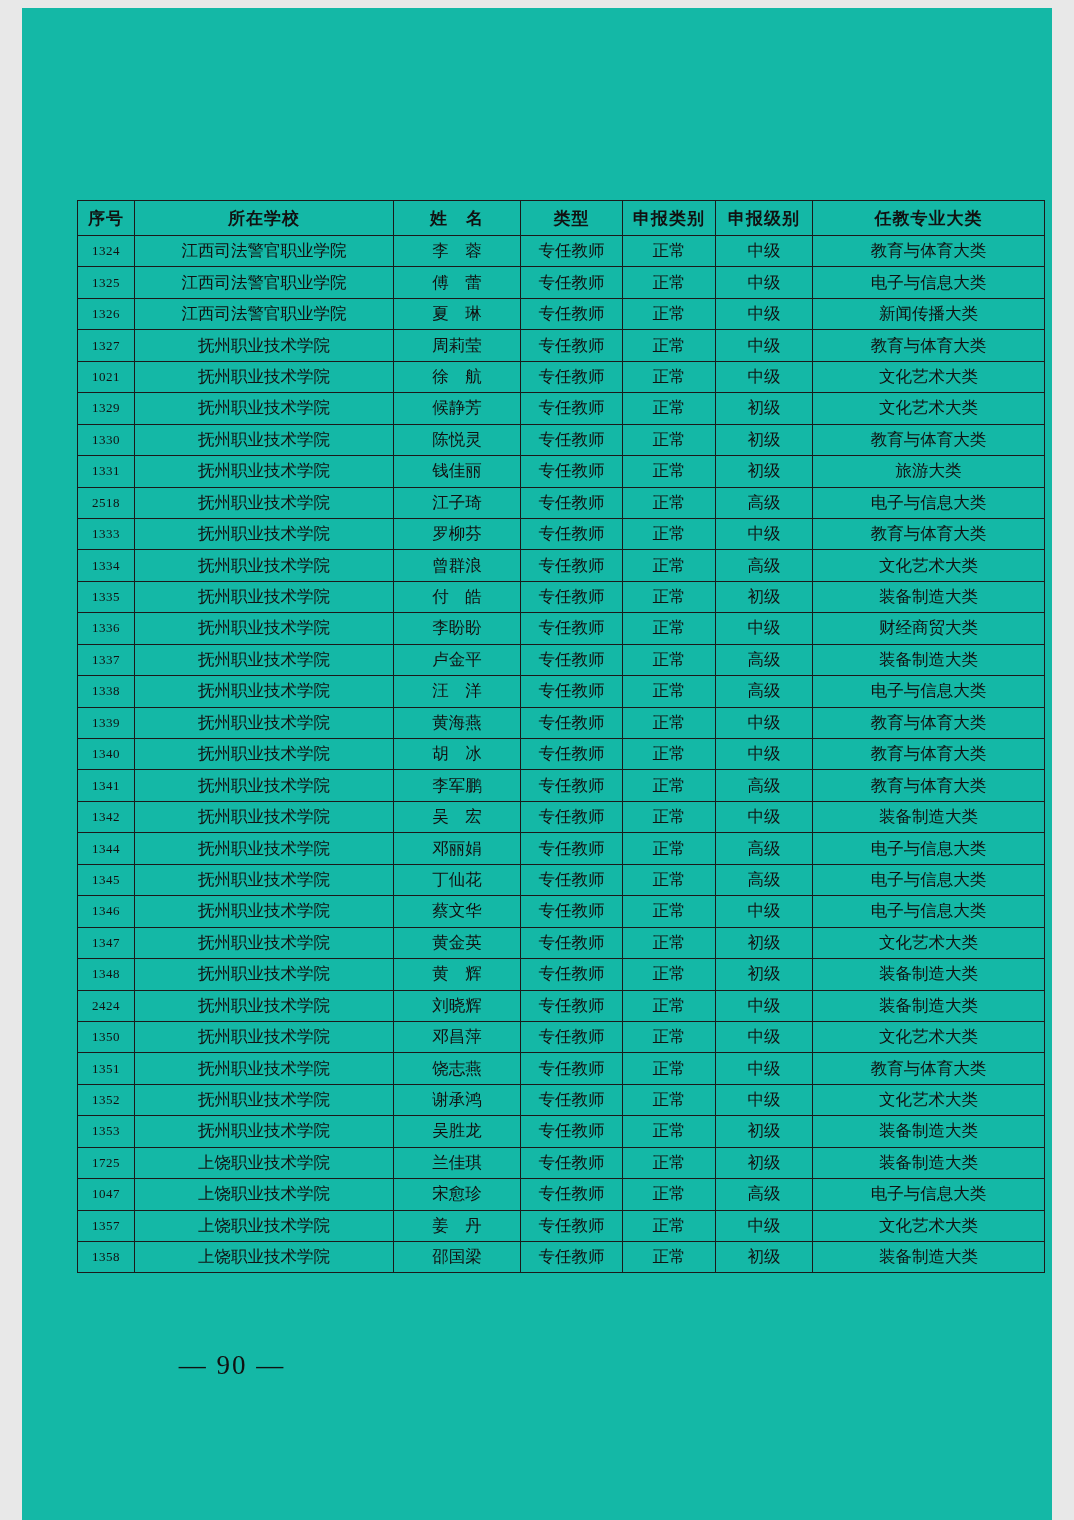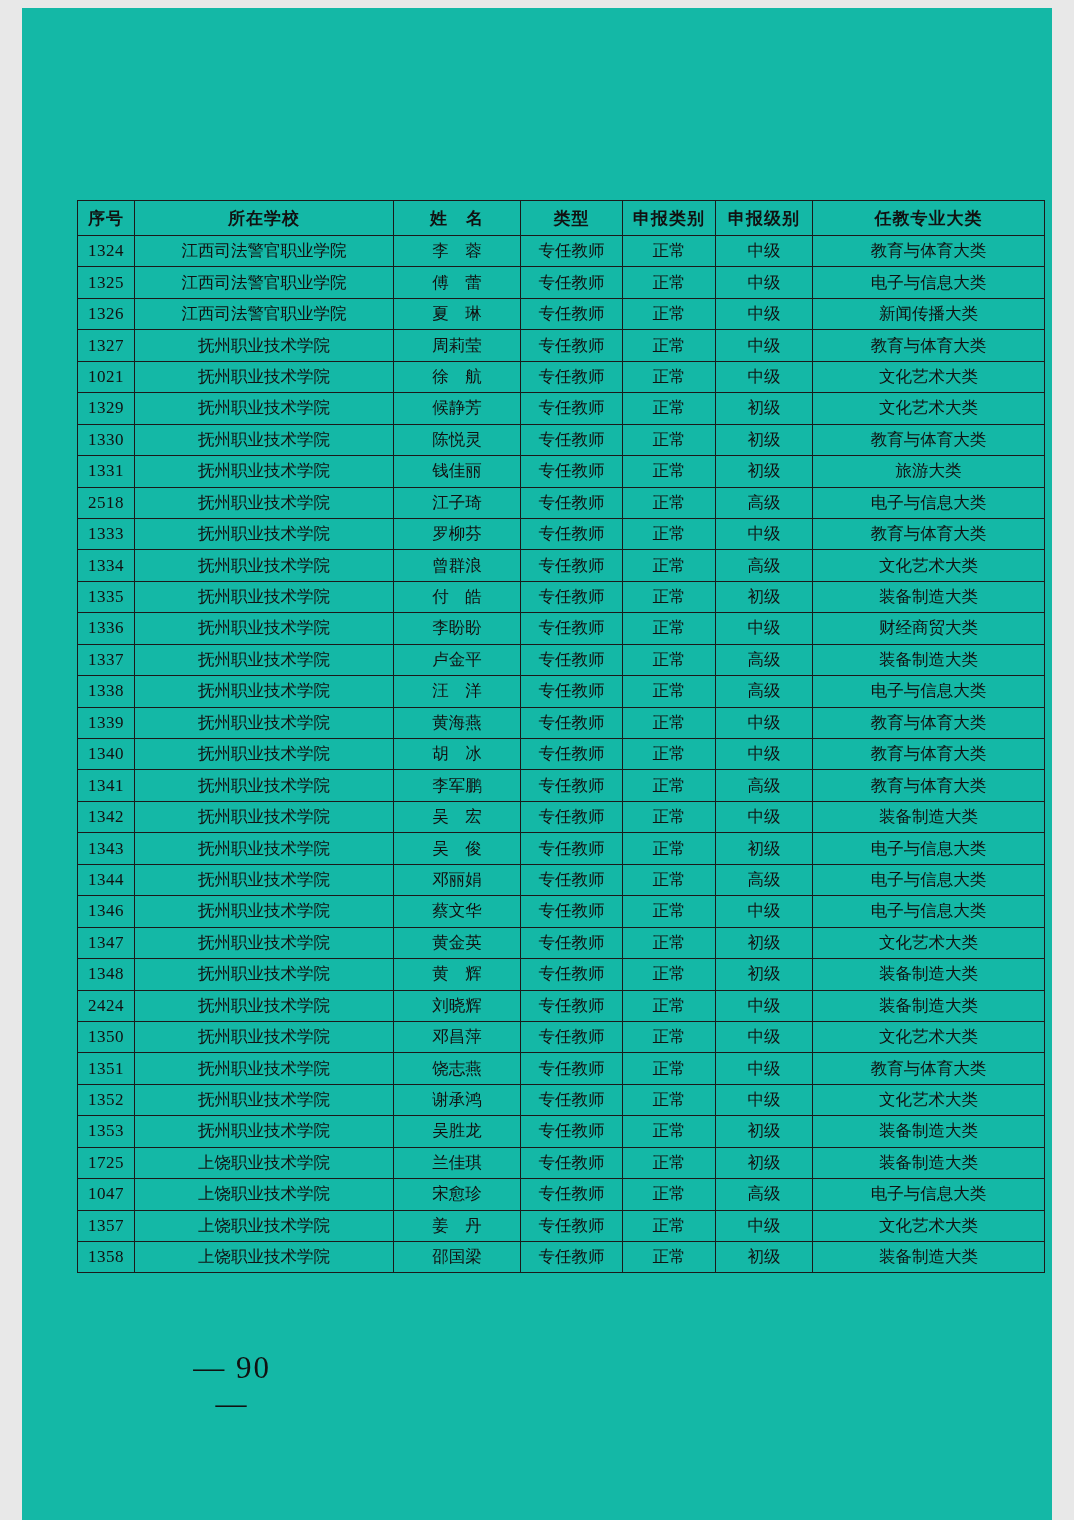--- a/index.html
+++ b/index.html
@@ -43,30 +43,30 @@
     font-size: 17px;
     letter-spacing: 1px;
   }
   table.roster tbody tr {
     height: 31.45px;
   }
   table.roster td {
     font-size: 16.5px;
   }
   table.roster td.col-index {
-    font-size: 17px;
+    font-size: 13px;
     letter-spacing: 0.5px;
   }
   .page-number {
     position: absolute;
     left: 150px;
     top: 1342px;
     width: 120px;
     text-align: center;
-    font-size: 31px;
+    font-size: 27px;
     letter-spacing: 2px;
     color: #111111;
   }
 </style>
 </head>
 <body>
 
 <div class="page">
 
   <table class="roster">
@@ -256,32 +256,32 @@
         <tr>
           <td class="col-index">1342</td>
           <td class="col-school">抚州职业技术学院</td>
           <td class="col-name">吴　宏</td>
           <td class="col-type">专任教师</td>
           <td class="col-category">正常</td>
           <td class="col-level">中级</td>
           <td class="col-major">装备制造大类</td>
         </tr>
         <tr>
-          <td class="col-index">1343</td>
-          <td class="col-school">抚州职业技术学院</td>
-          <td class="col-name">吴　俊</td>
-          <td class="col-type">专任教师</td>
-          <td class="col-category">正常</td>
-          <td class="col-level">初级</td>
-          <td class="col-major">电子与信息大类</td>
-        </tr>
-        <tr>
           <td class="col-index">1344</td>
           <td class="col-school">抚州职业技术学院</td>
           <td class="col-name">邓丽娟</td>
+          <td class="col-type">专任教师</td>
+          <td class="col-category">正常</td>
+          <td class="col-level">高级</td>
+          <td class="col-major">电子与信息大类</td>
+        </tr>
+        <tr>
+          <td class="col-index">1345</td>
+          <td class="col-school">抚州职业技术学院</td>
+          <td class="col-name">丁仙花</td>
           <td class="col-type">专任教师</td>
           <td class="col-category">正常</td>
           <td class="col-level">高级</td>
           <td class="col-major">电子与信息大类</td>
         </tr>
         <tr>
           <td class="col-index">1346</td>
           <td class="col-school">抚州职业技术学院</td>
           <td class="col-name">蔡文华</td>
           <td class="col-type">专任教师</td>

